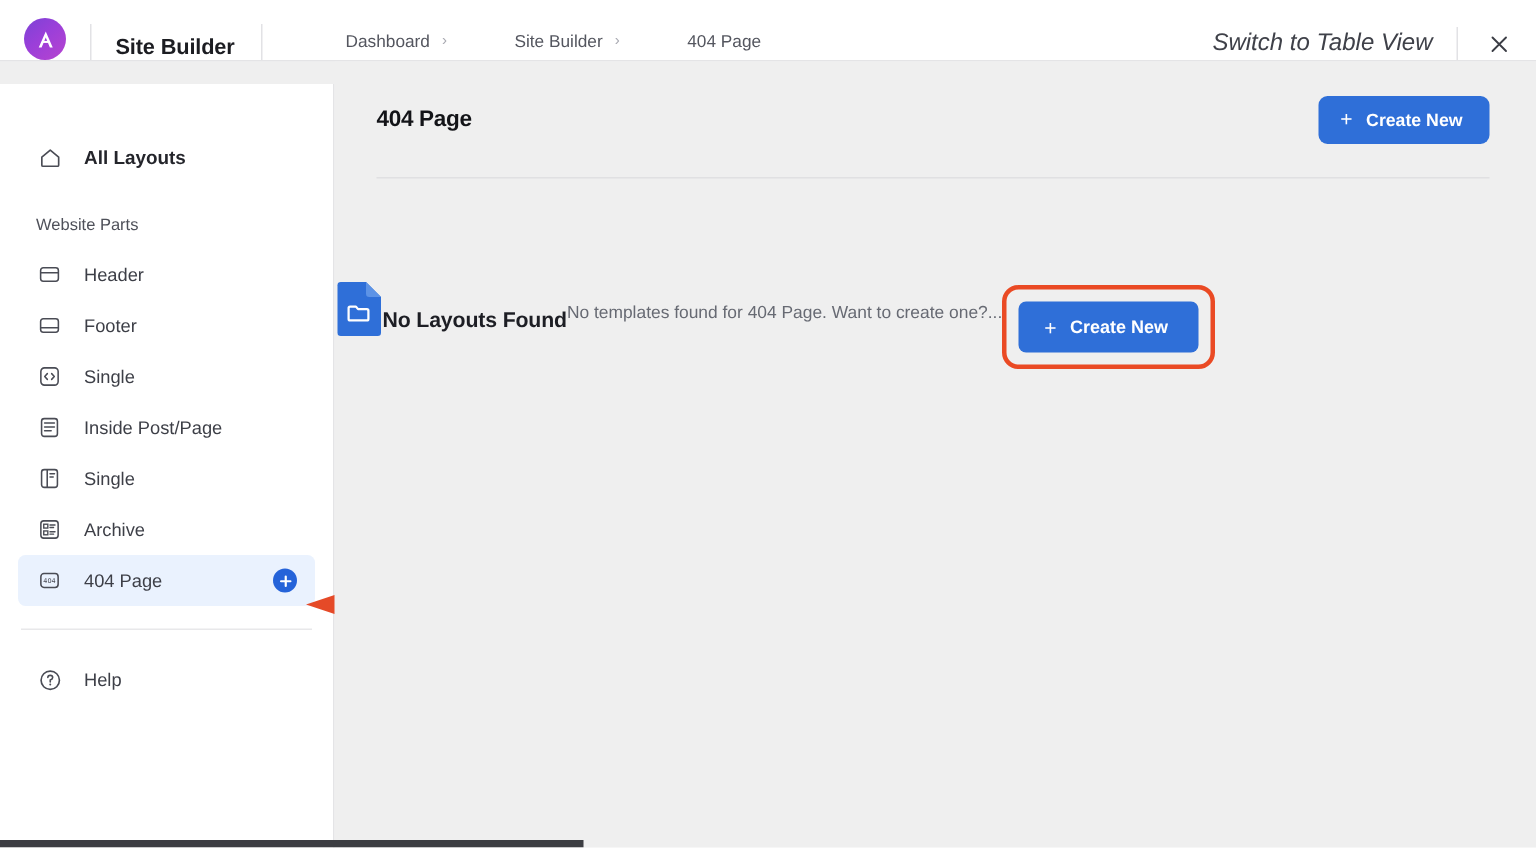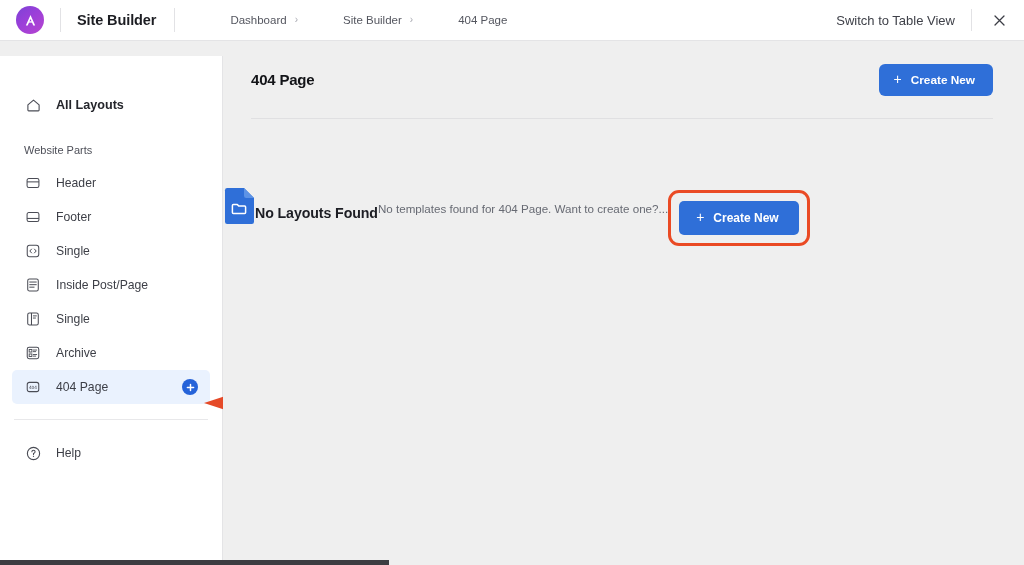--- a/index.html
+++ b/index.html
@@ -21,21 +21,21 @@
   }
 
   
   .topbar {
     position: absolute;
     left: 0; top: 0;
     width: 1024px; height: 41px;
     background: #ffffff;
     border-bottom: 1px solid #e4e4e6;
     display: flex;
-    align-items: center;
+    align-items: flex-end;
   }
   .logo {
     width: 28px; height: 28px;
     margin-left: 16px;
     border-radius: 50%;
     background: linear-gradient(140deg, #7c42d6 0%, #9b3fd9 45%, #b744cf 100%);
     display: flex; align-items: center; justify-content: center;
     flex: none;
   }
   .logo svg { display: block; }
@@ -74,24 +74,25 @@
     margin: 0 8px;
     line-height: 1;
   }
   .topbar-right {
     margin-left: auto;
     display: flex;
     align-items: center;
     padding-right: 14px;
   }
   .switch-view {
-    font-size: 13px;
+    font-size: 16px;
     color: #3f4149;
     white-space: nowrap;
     cursor: pointer;
+    font-style: italic;
   }
   .vsep {
     width: 1px; height: 22px;
     background: #e2e2e5;
     margin: 0 16px;
   }
   .close-btn {
     width: 22px; height: 22px;
     display: flex; align-items: center; justify-content: center;
     cursor: pointer;

